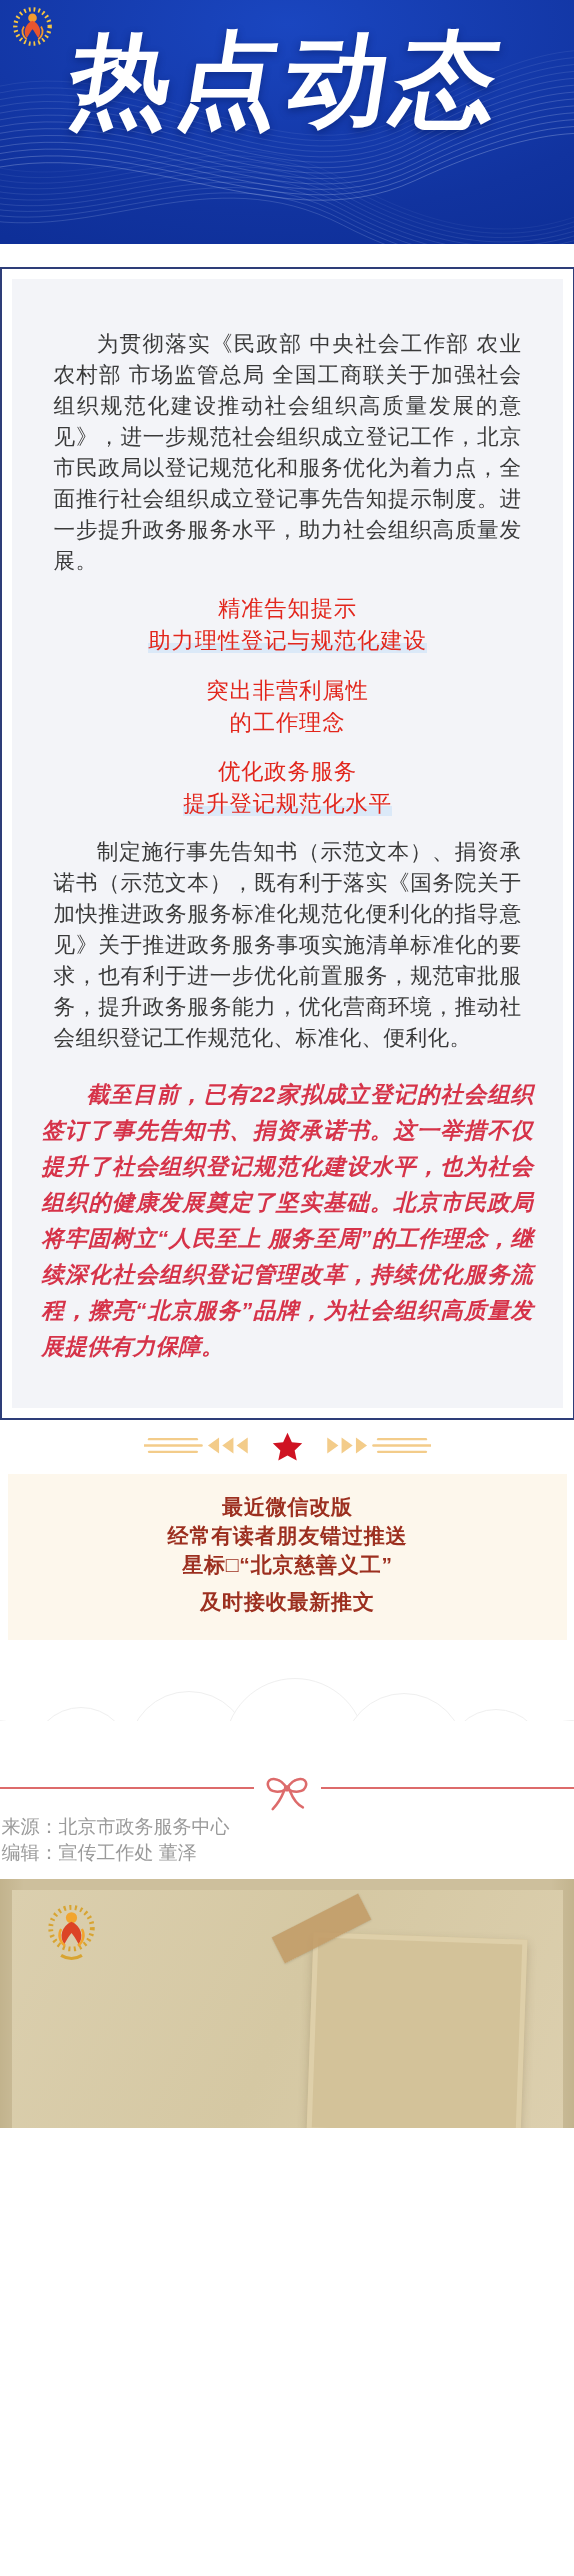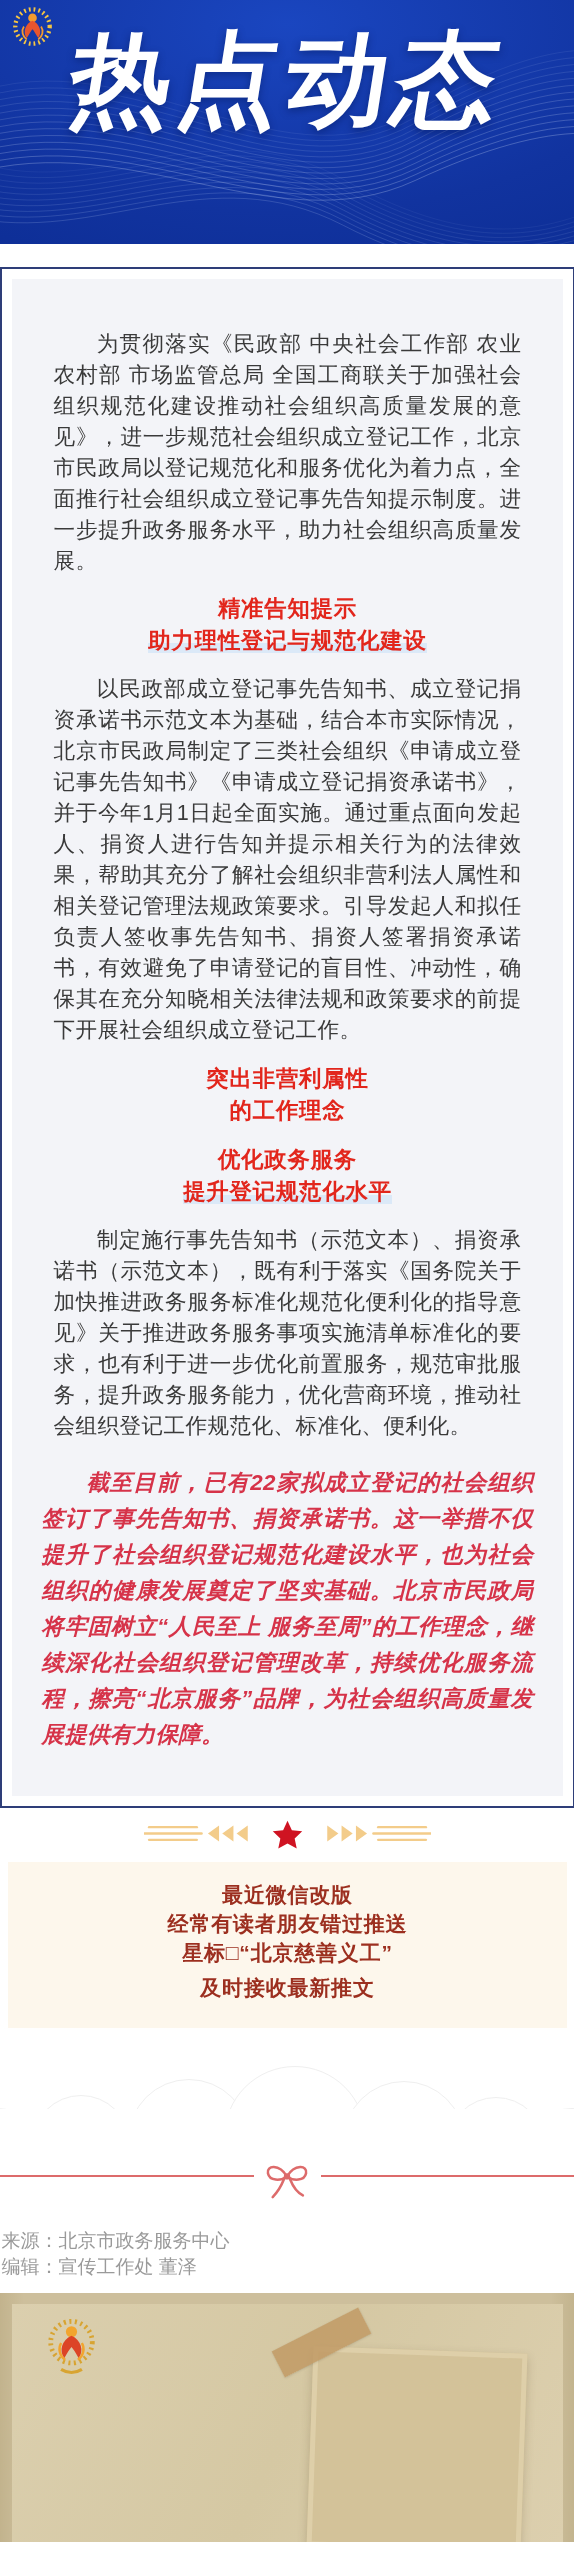--- a/index.html
+++ b/index.html
@@ -13,34 +13,34 @@
   .banner-title{position:absolute;left:0;right:0;top:8px;text-align:center;
     color:#fff;font-size:102px;line-height:144px;font-weight:900;
     letter-spacing:6.4px;transform:skewX(-9deg);
     text-shadow:0 3.2px 8px rgba(0,20,80,.45);white-space:nowrap;}
 
   
   .card{margin:23px 0 0;border:2.4px solid #2e3e78;background:#fff;padding:9.6px;box-sizing:border-box;}
   .panel{background:#f3f4f8;padding:37px 30px 43px;}
   .para{margin:12px;color:#3a3a3a;font-size:21.6px;line-height:31px;letter-spacing:0.4px;
     text-align:justify;text-indent:2em;}
-  .h-red{margin:17.6px 0 16px;text-align:center;color:#e2261c;font-weight:bold;
+  .h-red{margin:17.6px 0 16px;text-align:center;color:#e2261c;font-weight:normal;
     font-size:22.4px;line-height:32px;letter-spacing:0.8px;}
   .h-red .hl{background:linear-gradient(transparent 62%,#dbe9f8 62%);}
   .closing{margin:24px 0 0;color:#d63349;font-weight:bold;font-size:22.4px;line-height:36px;
     letter-spacing:0.4px;text-align:justify;text-indent:2em;font-style:italic;}
 
   
   .star-divider{height:51px;display:flex;align-items:center;justify-content:center;}
 
   
   .notice{margin:3.2px 8px 0;background:#fdf7ec;padding:17.6px 0 24px;text-align:center;
     color:#9c2f1f;font-weight:bold;font-size:21px;line-height:29px;letter-spacing:0.8px;}
   .notice .nline{margin:0;}
-  .notice .nline.last{margin-top:8px;font-family:Liberation Mono, monospace;}
+  .notice .nline.last{margin-top:8px;}
 
   
   .clouds{position:relative;height:70px;margin-top:32px;overflow:hidden;}
   .clouds i{position:absolute;background:#fff;border:1.6px solid #efefef;border-radius:50%;}
   .clouds i:nth-child(1){left:32px;top:35px;width:96px;height:96px;}
   .clouds i:nth-child(2){left:128px;top:19px;width:120px;height:120px;}
   .clouds i:nth-child(3){left:224px;top:6.4px;width:140px;height:140px;}
   .clouds i:nth-child(4){left:343px;top:21px;width:120px;height:120px;}
   .clouds i:nth-child(5){left:447px;top:37px;width:96px;height:96px;}
   .clouds i:nth-child(6){left:-48px;top:48px;width:88px;height:88px;}
@@ -48,21 +48,21 @@
   .cloud-base{position:absolute;left:0;right:0;top:49px;bottom:-1.6px;background:#fff;}
 
   
   .bow-divider{position:relative;height:45px;margin-top:24px;}
   .bow-divider .line{position:absolute;top:21.6px;height:1.6px;background:#dd6b6b;}
   .bow-divider .line.l{left:0;width:254px;}
   .bow-divider .line.r{right:0;width:254px;}
   .bow-divider svg{position:absolute;left:260px;top:3.2px;}
 
   
-  .credits{margin-top:29px;padding-left:1.6px;color:#9a9a9a;font-size:19px;line-height:26px;}
+  .credits{margin-top:3px;padding-left:1.6px;color:#9a9a9a;font-size:19px;line-height:26px;}
   .credits p{margin:0;}
 
   
   .footer{position:relative;height:249px;margin-top:12.8px;overflow:hidden;
     background:linear-gradient(90deg,#c2b38d 0,#cdbf9c 24px,#cdbf9c 551px,#c2b38d 575px);}
   .footer-card{position:absolute;left:12px;right:12px;top:11.2px;bottom:0;
     background:linear-gradient(115deg,#dbcfae 0%,#d5c8a3 50%,#dccfae 100%);}
   .footer-emblem{position:absolute;left:45px;top:22.4px;width:53px;height:64px;}
 
   .paper{position:absolute;left:310px;top:57px;width:214px;height:200px;
@@ -111,21 +111,20 @@
 
 <div class="card">
   <div class="panel">
 
     <p class="para">为贯彻落实《民政部 中央社会工作部 农业农村部 市场监管总局 全国工商联关于加强社会组织规范化建设推动社会组织高质量发展的意见》，进一步规范社会组织成立登记工作，北京市民政局以登记规范化和服务优化为着力点，全面推行社会组织成立登记事先告知提示制度。进一步提升政务服务水平，助力社会组织高质量发展。</p>
 
     <div class="h-red">
       <span>精准告知提示</span><br>
       <span class="hl">助力理性登记与规范化建设</span>
     </div>
-    <p class="para">以民政部成立登记事先告知书、成立登记捐资承诺书示范文本为基础，结合本市实际情况，北京市民政局制定了三类社会组织《申请成立登记事先告知书》《申请成立登记捐资承诺书》，并于今年1月1日起全面实施。通过重点面向发起人、捐资人进行告知并提示相关行为的法律效果，帮助其充分了解社会组织非营利法人属性和相关登记管理法规政策要求。引导发起人和拟任负责人签收事先告知书、捐资人签署捐资承诺书，有效避免了申请登记的盲目性、冲动性，确保其在充分知晓相关法律法规和政策要求的前提下开展社会组织成立登记工作。</p>
 
     <div class="h-red">
       <span>突出非营利属性</span><br>
       <span>的工作理念</span>
     </div>
 
     <div class="h-red">
       <span>优化政务服务</span><br>
       <span class="hl">提升登记规范化水平</span>
     </div>

